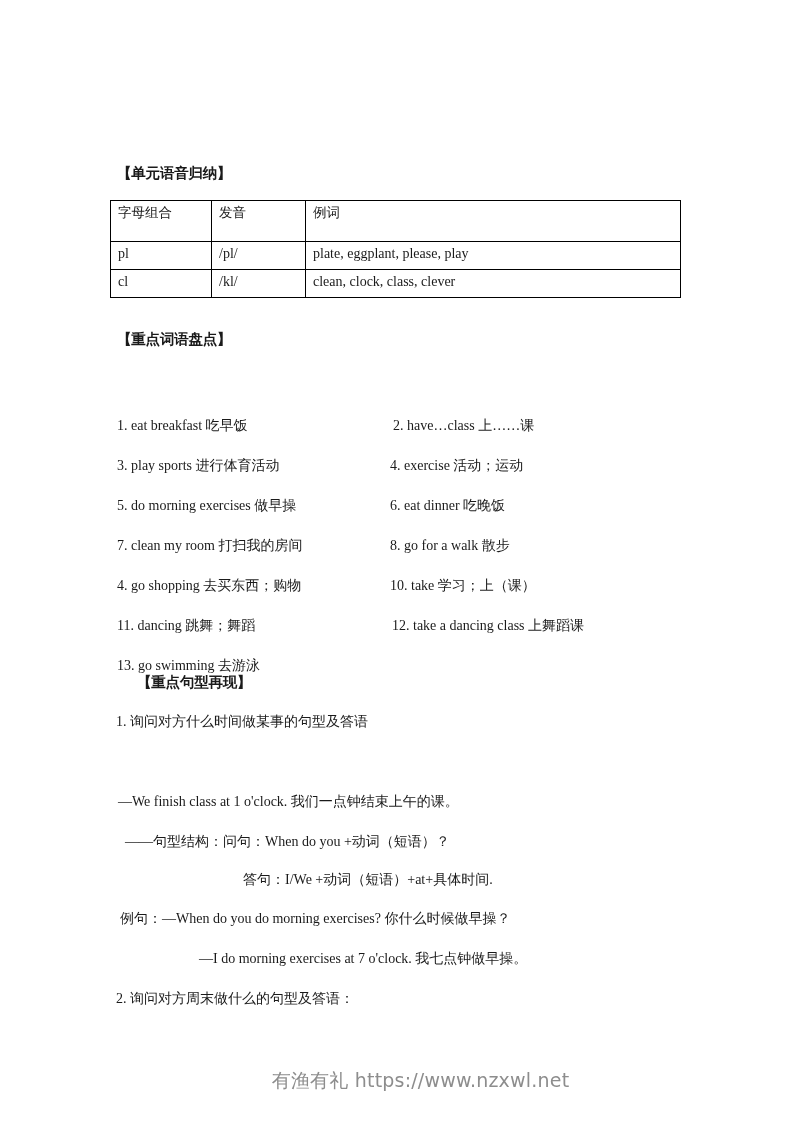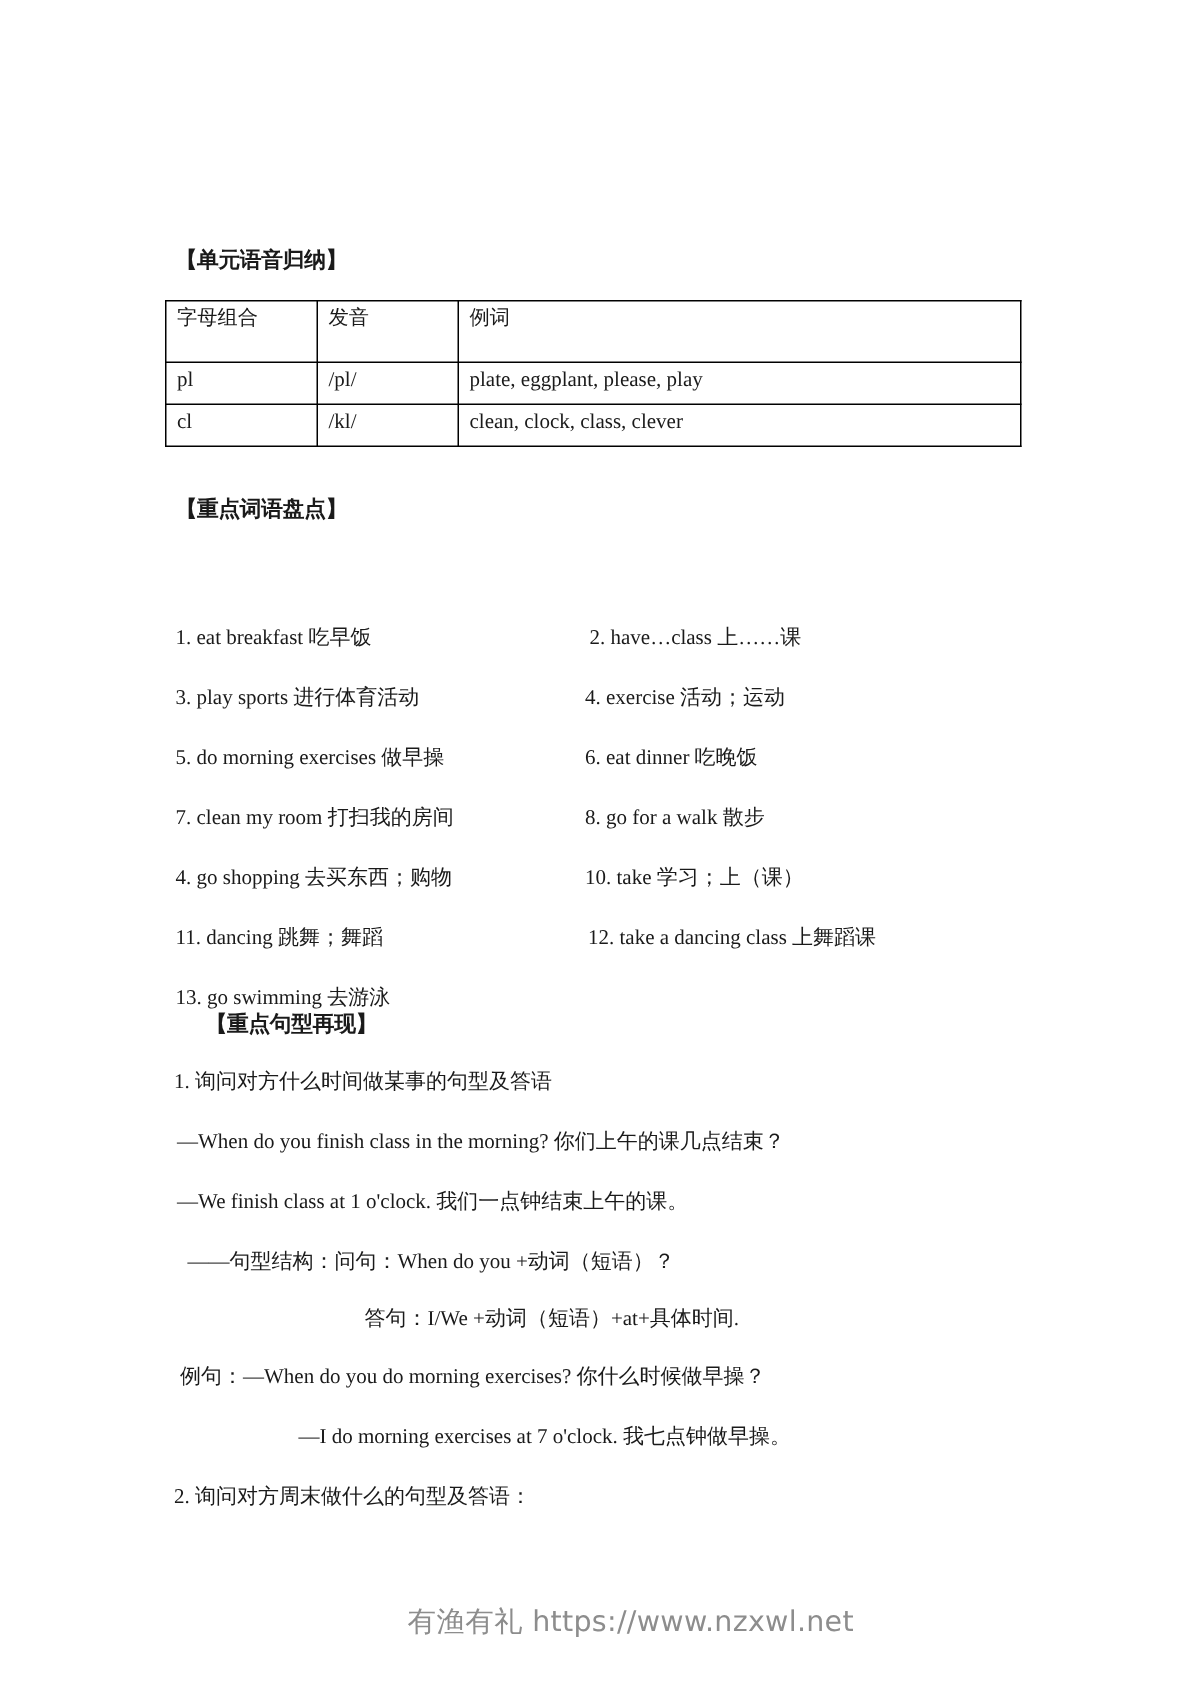--- a/index.html
+++ b/index.html
@@ -203,21 +203,20 @@
     <div class="vocab-row">
       <span class="vocab-item vocab-left">13. go swimming 去游泳</span>
     </div>
 
   </div>
 
   <div class="section-heading" id="heading-sentence">【重点句型再现】</div>
 
   <div class="sentence-line ind-0" style="top:714px;">1. 询问对方什么时间做某事的句型及答语</div>
 
-  <div class="sentence-line ind-1" style="top:754px;">—When do you finish class in the morning?  你们上午的课几点结束？</div>
 
   <div class="sentence-line ind-1" style="top:794px;">—We finish class at 1 o'clock.  我们一点钟结束上午的课。</div>
 
   <div class="sentence-line ind-2" style="top:834px;">——句型结构：问句：When do you +动词（短语）？</div>
 
   <div class="sentence-line ind-3" style="top:911px;">例句：—When do you do morning exercises?  你什么时候做早操？</div>
 
   <div class="sentence-line ind-4" style="top:872px;">答句：I/We +动词（短语）+at+具体时间.</div>
 
   <div class="sentence-line ind-5" style="top:951px;">—I do morning exercises at 7 o'clock.  我七点钟做早操。</div>

